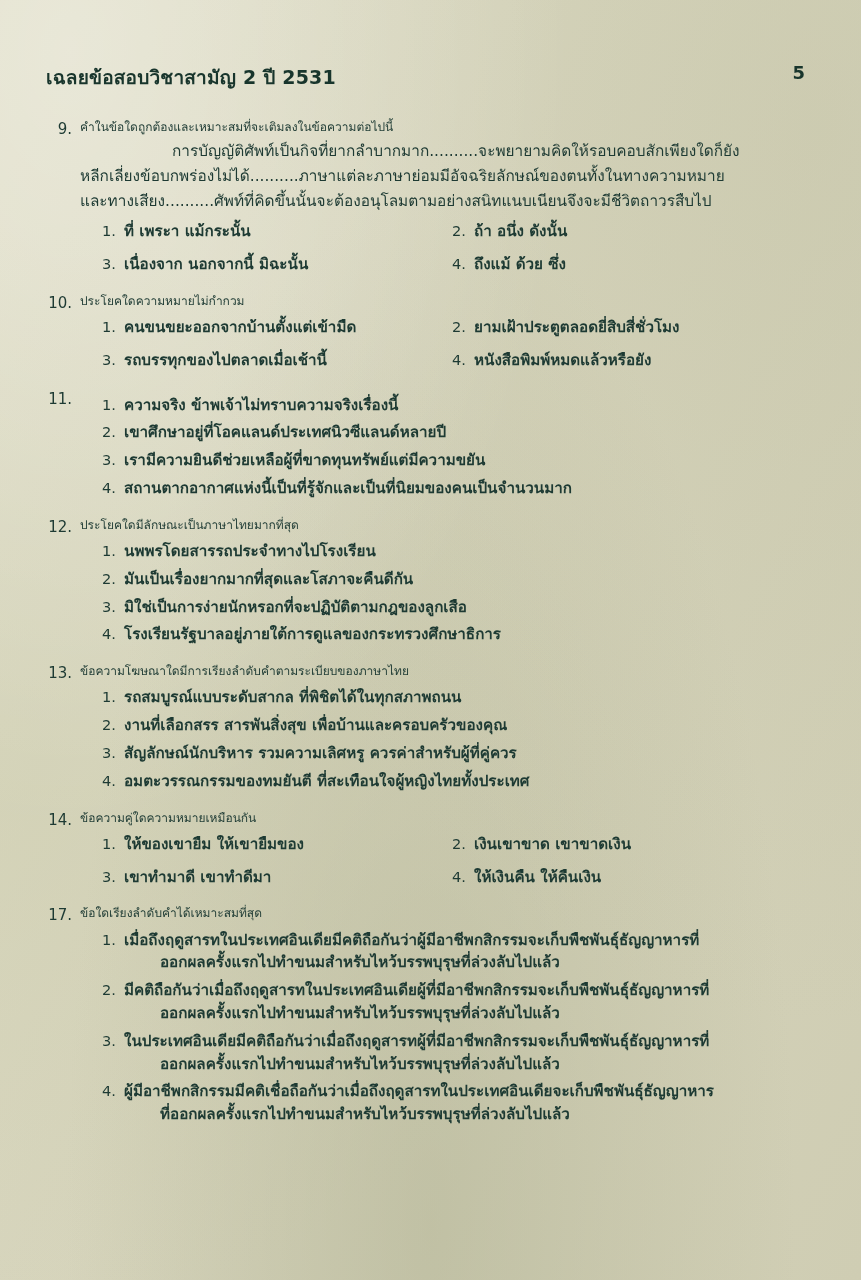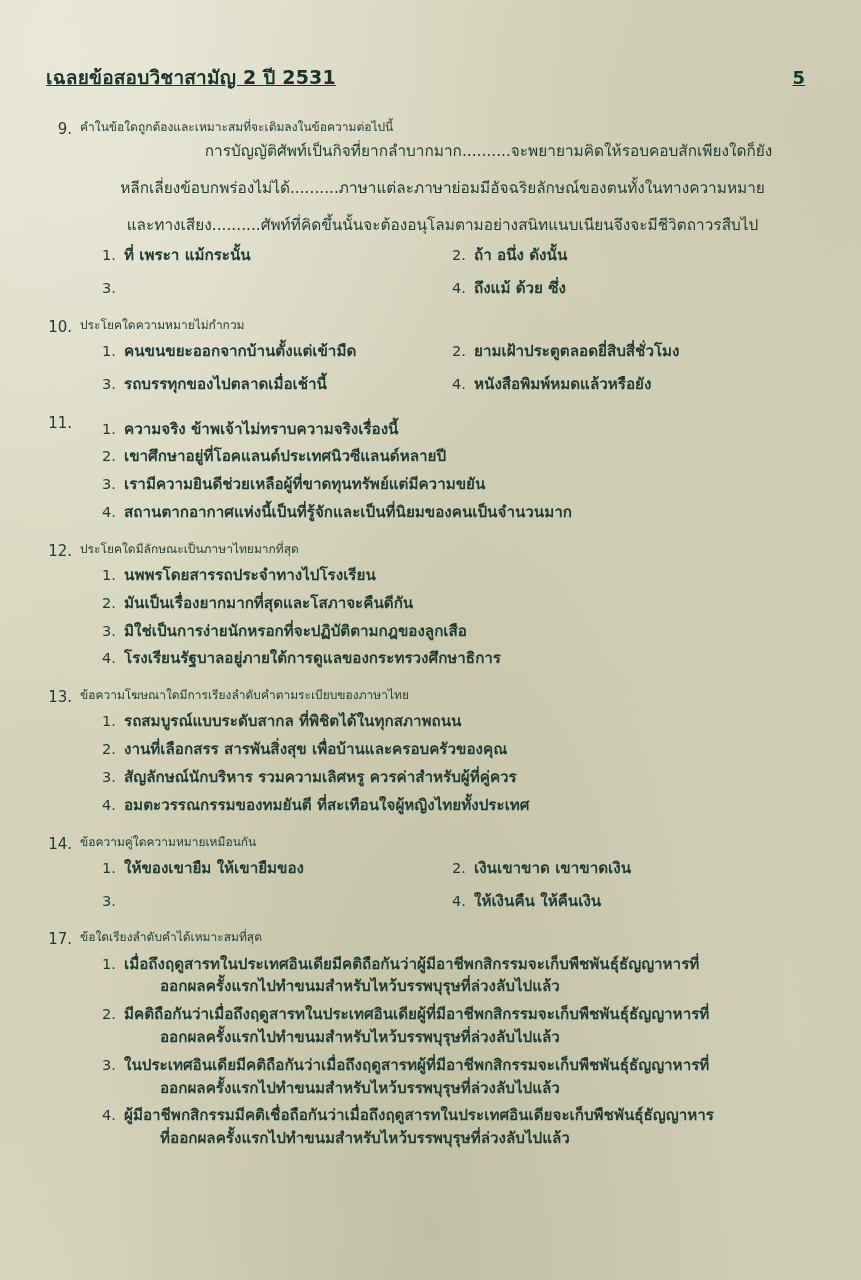--- a/index.html
+++ b/index.html
@@ -28,24 +28,23 @@
     pointer-events: none;
   }
   .page {
     position: absolute;
     inset: 0;
     padding: 62px 56px 0 46px;
     box-sizing: border-box;
   }
   .header {
     display: flex;
-    align-items: center;
+    align-items: flex-start;
     justify-content: space-between;
     margin-bottom: 26px;
-    text-decoration: underline;
   }
   .header-title {
     font-size: 19px;
     font-weight: bold;
     letter-spacing: 0.2px;
     color: #18352c;
   }
   .page-number {
     font-size: 18px;
     font-weight: bold;
@@ -71,25 +70,24 @@
   .q-body {
     flex: 1;
   }
   .q-stem {
     font-size: 12px;
   }
   .q-para {
     margin-top: 3px;
     text-indent: 92px;
     line-height: 1.62;
-    text-align: center;
   }
   .q-para-cont {
     text-indent: 0;
-    margin-top: 12px;
+    margin-top: 0;
   }
   .choices-grid {
     display: grid;
     grid-template-columns: 350px 1fr;
     margin-top: 6px;
     row-gap: 5px;
   }
   .choices-list {
     margin-top: 6px;
   }
@@ -142,20 +140,21 @@
           <div class="choice">
             <span class="choice-num">1.</span>
             <span class="choice-text">ที่ เพระา แม้กระนั้น</span>
           </div>
           <div class="choice">
             <span class="choice-num">2.</span>
             <span class="choice-text">ถ้า อนึ่ง ดังนั้น</span>
           </div>
           <div class="choice">
             <span class="choice-num">3.</span>
+            <span class="choice-text">เนื่องจาก นอกจากนี้ มิฉะนั้น</span>
           </div>
           <div class="choice">
             <span class="choice-num">4.</span>
             <span class="choice-text">ถึงแม้ ด้วย ซึ่ง</span>
           </div>
         </div>
       </div>
     </div>
 
     <div class="block-gap"></div>
@@ -275,20 +274,21 @@
           <div class="choice">
             <span class="choice-num">1.</span>
             <span class="choice-text">ให้ของเขายืม ให้เขายืมของ</span>
           </div>
           <div class="choice">
             <span class="choice-num">2.</span>
             <span class="choice-text">เงินเขาขาด เขาขาดเงิน</span>
           </div>
           <div class="choice">
             <span class="choice-num">3.</span>
+            <span class="choice-text">เขาทำมาดี เขาทำดีมา</span>
           </div>
           <div class="choice">
             <span class="choice-num">4.</span>
             <span class="choice-text">ให้เงินคืน ให้คืนเงิน</span>
           </div>
         </div>
       </div>
     </div>
 
     <div class="block-gap"></div>

